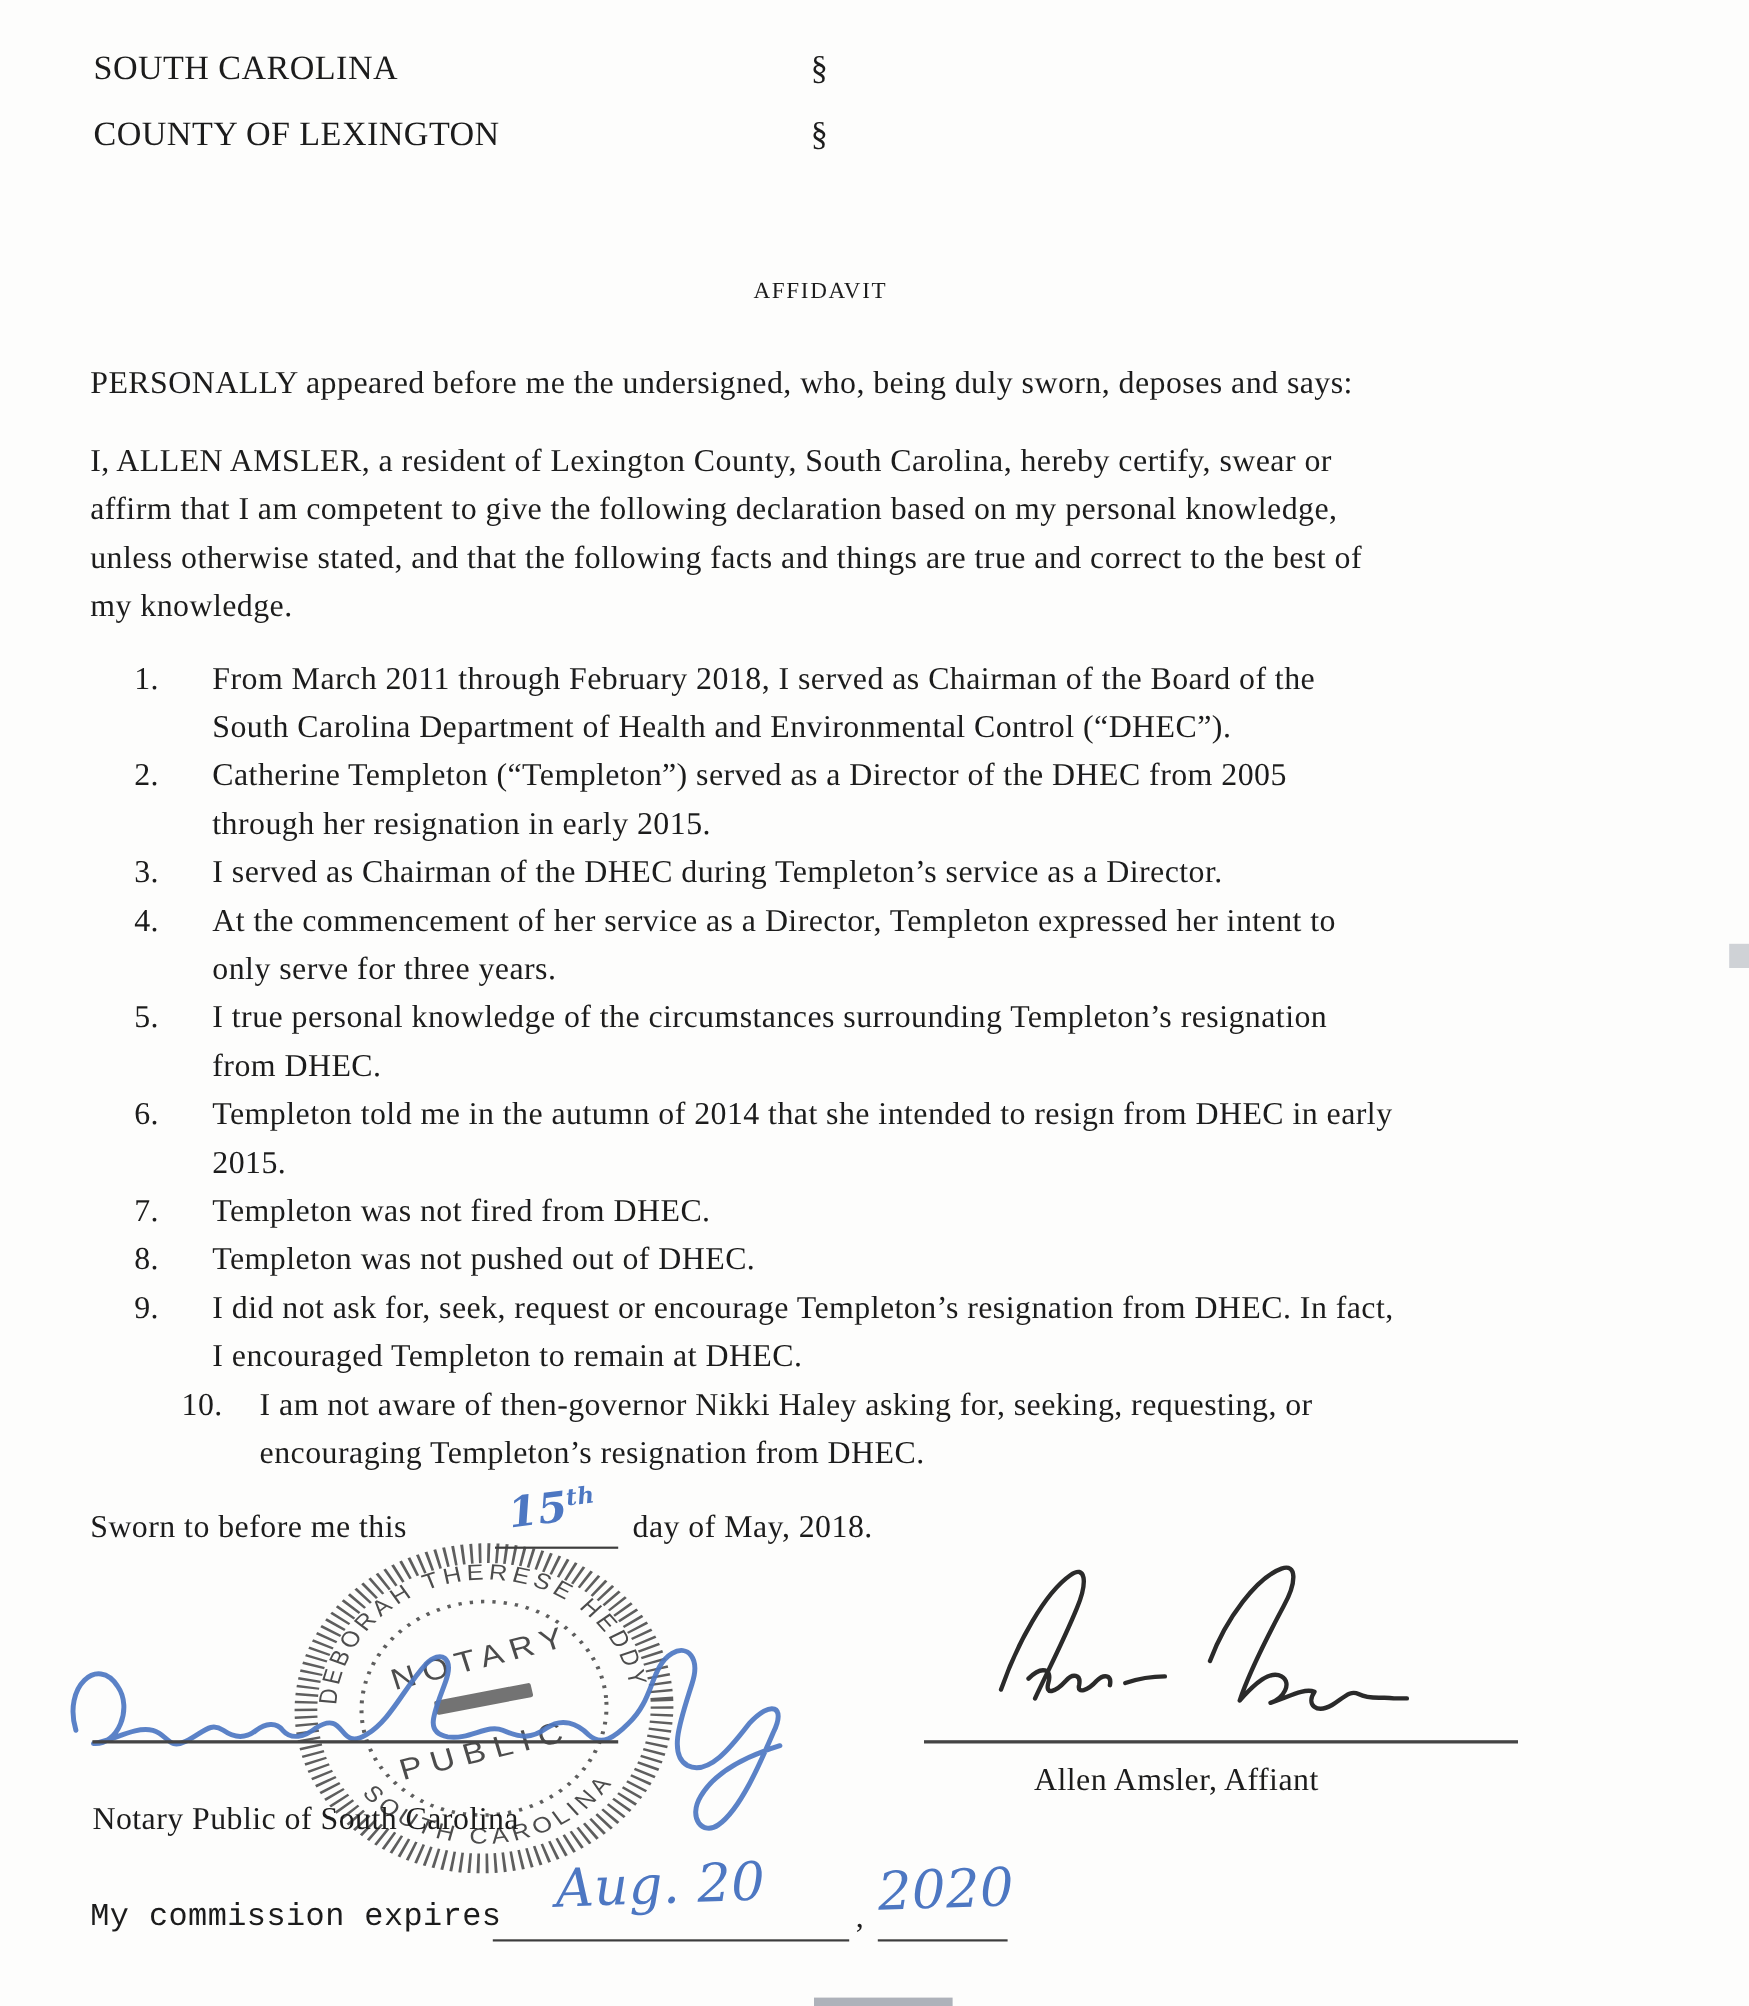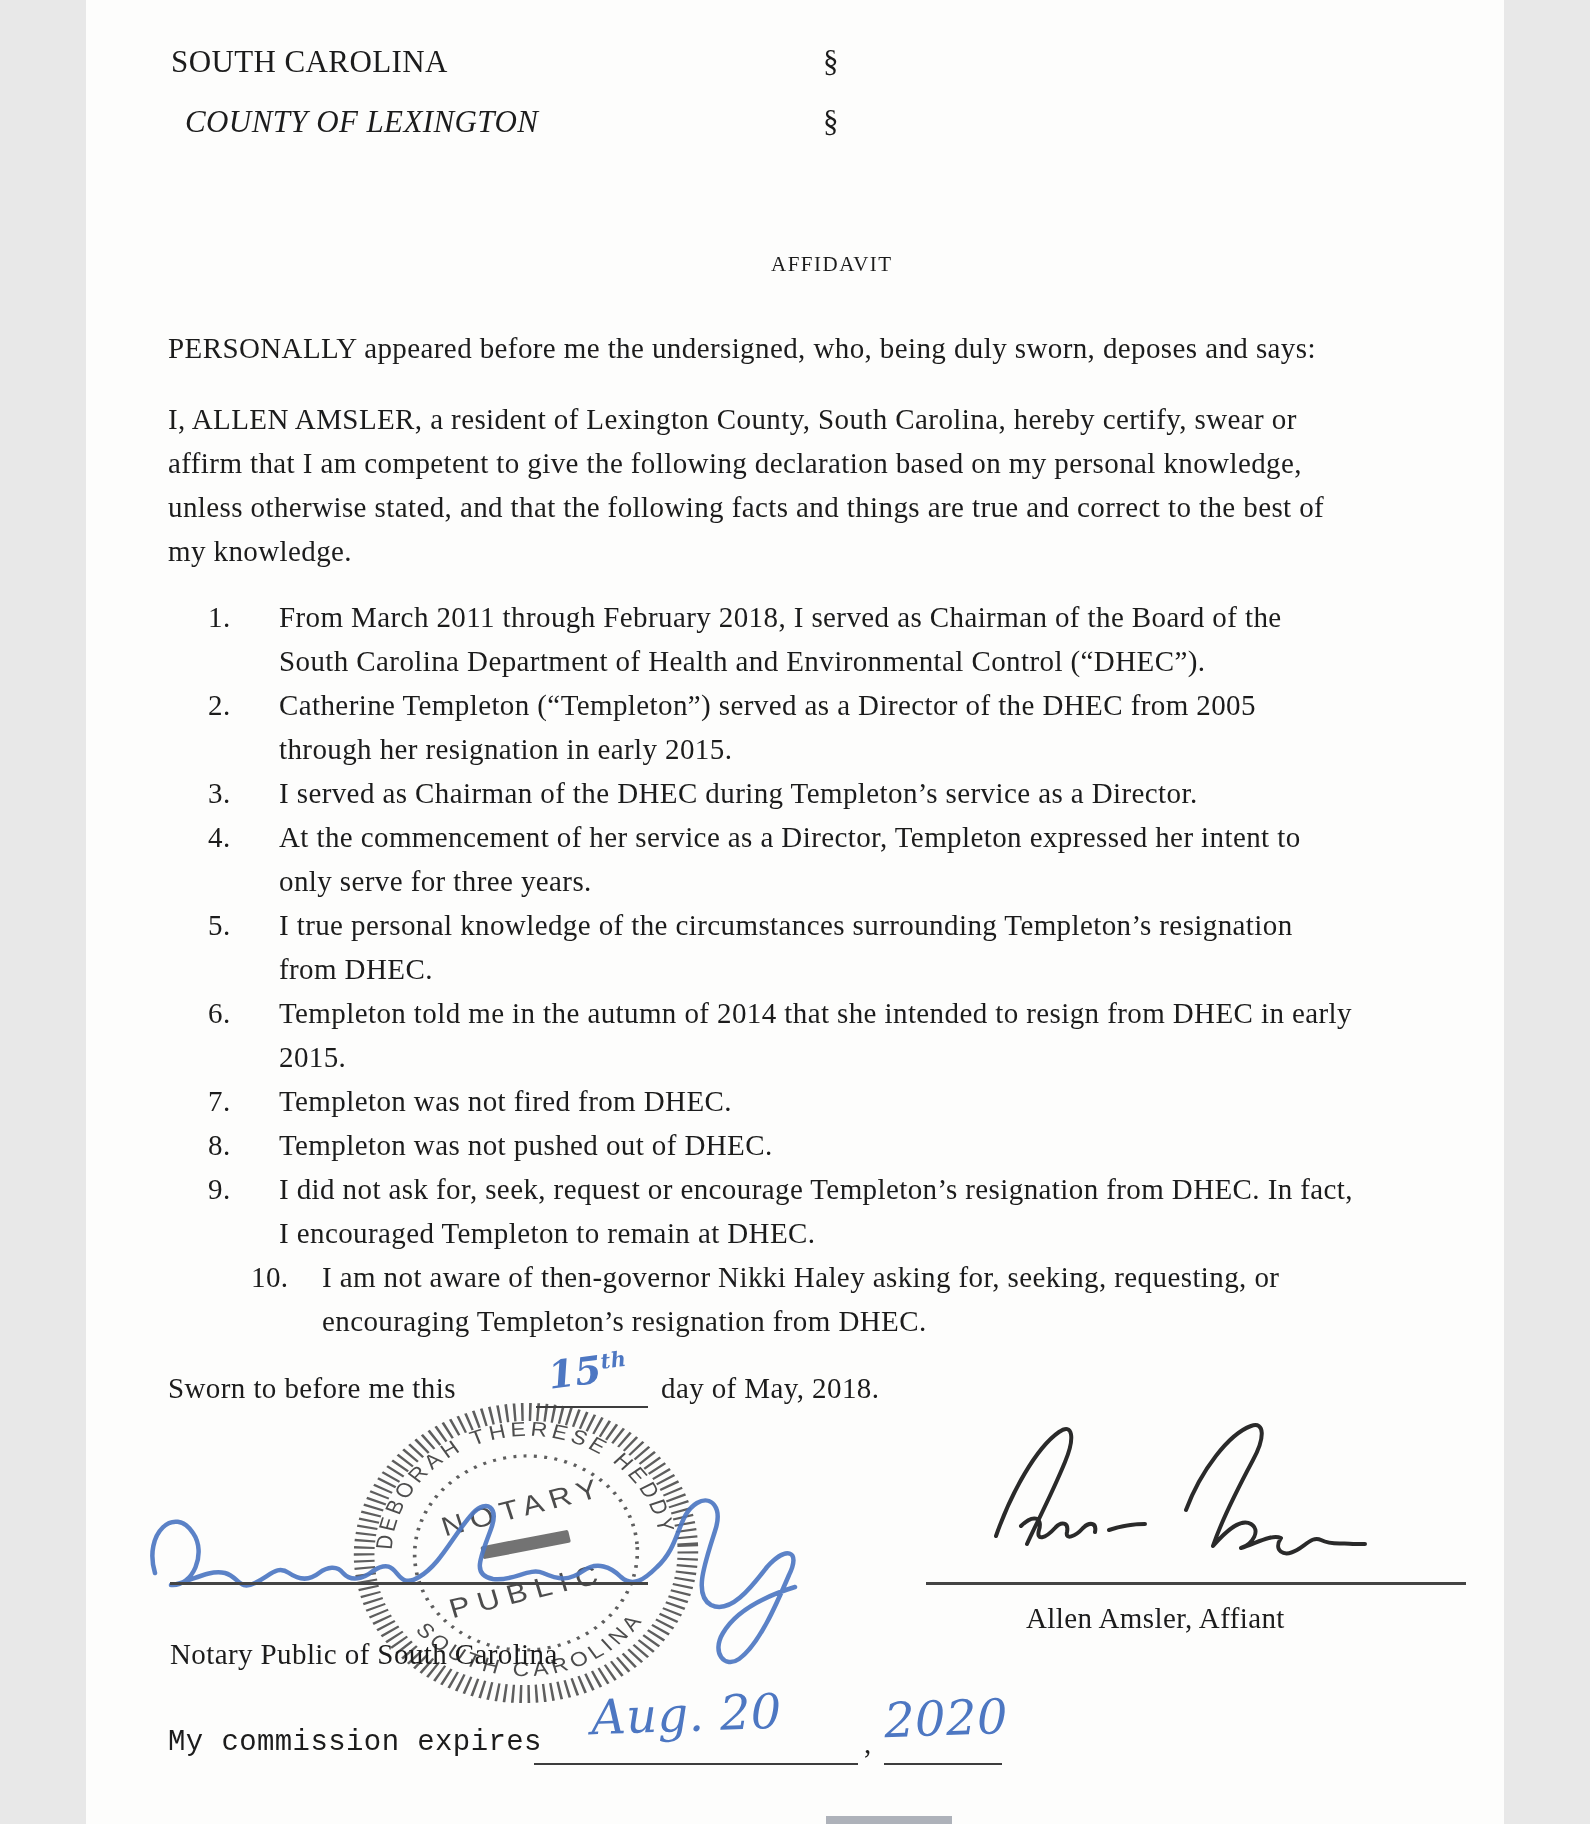--- a/index.html
+++ b/index.html
@@ -1,17 +1,17 @@
 <!DOCTYPE html>
 <html><head>
 <meta charset="utf-8">
 <style>
   html,body{margin:0;padding:0;background:#e8e8e8;}
   .page{
-    position:relative; width:1418px; height:1824px; margin:0 auto;
+    position:relative; width:1590px; height:1824px; margin:0 auto;
     background:#fdfdfc; overflow:hidden;
     font-family:"Liberation Serif", serif;
     color:#1c1c1c; letter-spacing:0.4px;
   }
   .abs{position:absolute;}
   .body-text{font-size:29px; line-height:44px; white-space:nowrap;}
   .hdr{font-size:31px; white-space:nowrap;}
   .title{font-size:21px; letter-spacing:1.5px; white-space:nowrap;}
   .para .ln{display:block;}
   .li{position:absolute; left:122px; width:1330px; font-size:29px; line-height:44px;}
@@ -31,21 +31,21 @@
   .artifact{position:absolute; background:#aeb2ba;}
   .artifact2{position:absolute; background:#cfd2d6;}
 </style>
 </head>
 <body>
 
 <div class="page">
 
   <div class="abs hdr" style="left:85px; top:44px;">SOUTH CAROLINA</div>
   <div class="abs hdr" style="left:737px; top:44px;">§</div>
-  <div class="abs hdr" style="left:99px; top:104px;font-style:italic;">COUNTY OF LEXINGTON</div>
+  <div class="abs hdr" style="left:85px; top:104px;">COUNTY OF LEXINGTON</div>
   <div class="abs hdr" style="left:737px; top:104px;">§</div>
 
   <div class="abs title" style="left:685px; top:252px;">AFFIDAVIT</div>
 
   <div class="abs body-text" style="left:82px; top:326px;">PERSONALLY appeared before me the undersigned, who, being duly sworn, deposes and says:</div>
 
   <div class="abs body-text para" style="left:82px; top:397px;">
     <span class="ln">I, ALLEN AMSLER, a resident of Lexington County, South Carolina, hereby certify, swear or</span>
     <span class="ln">affirm that I am competent to give the following declaration based on my personal knowledge,</span>
     <span class="ln">unless otherwise stated, and that the following facts and things are true and correct to the best of</span>

